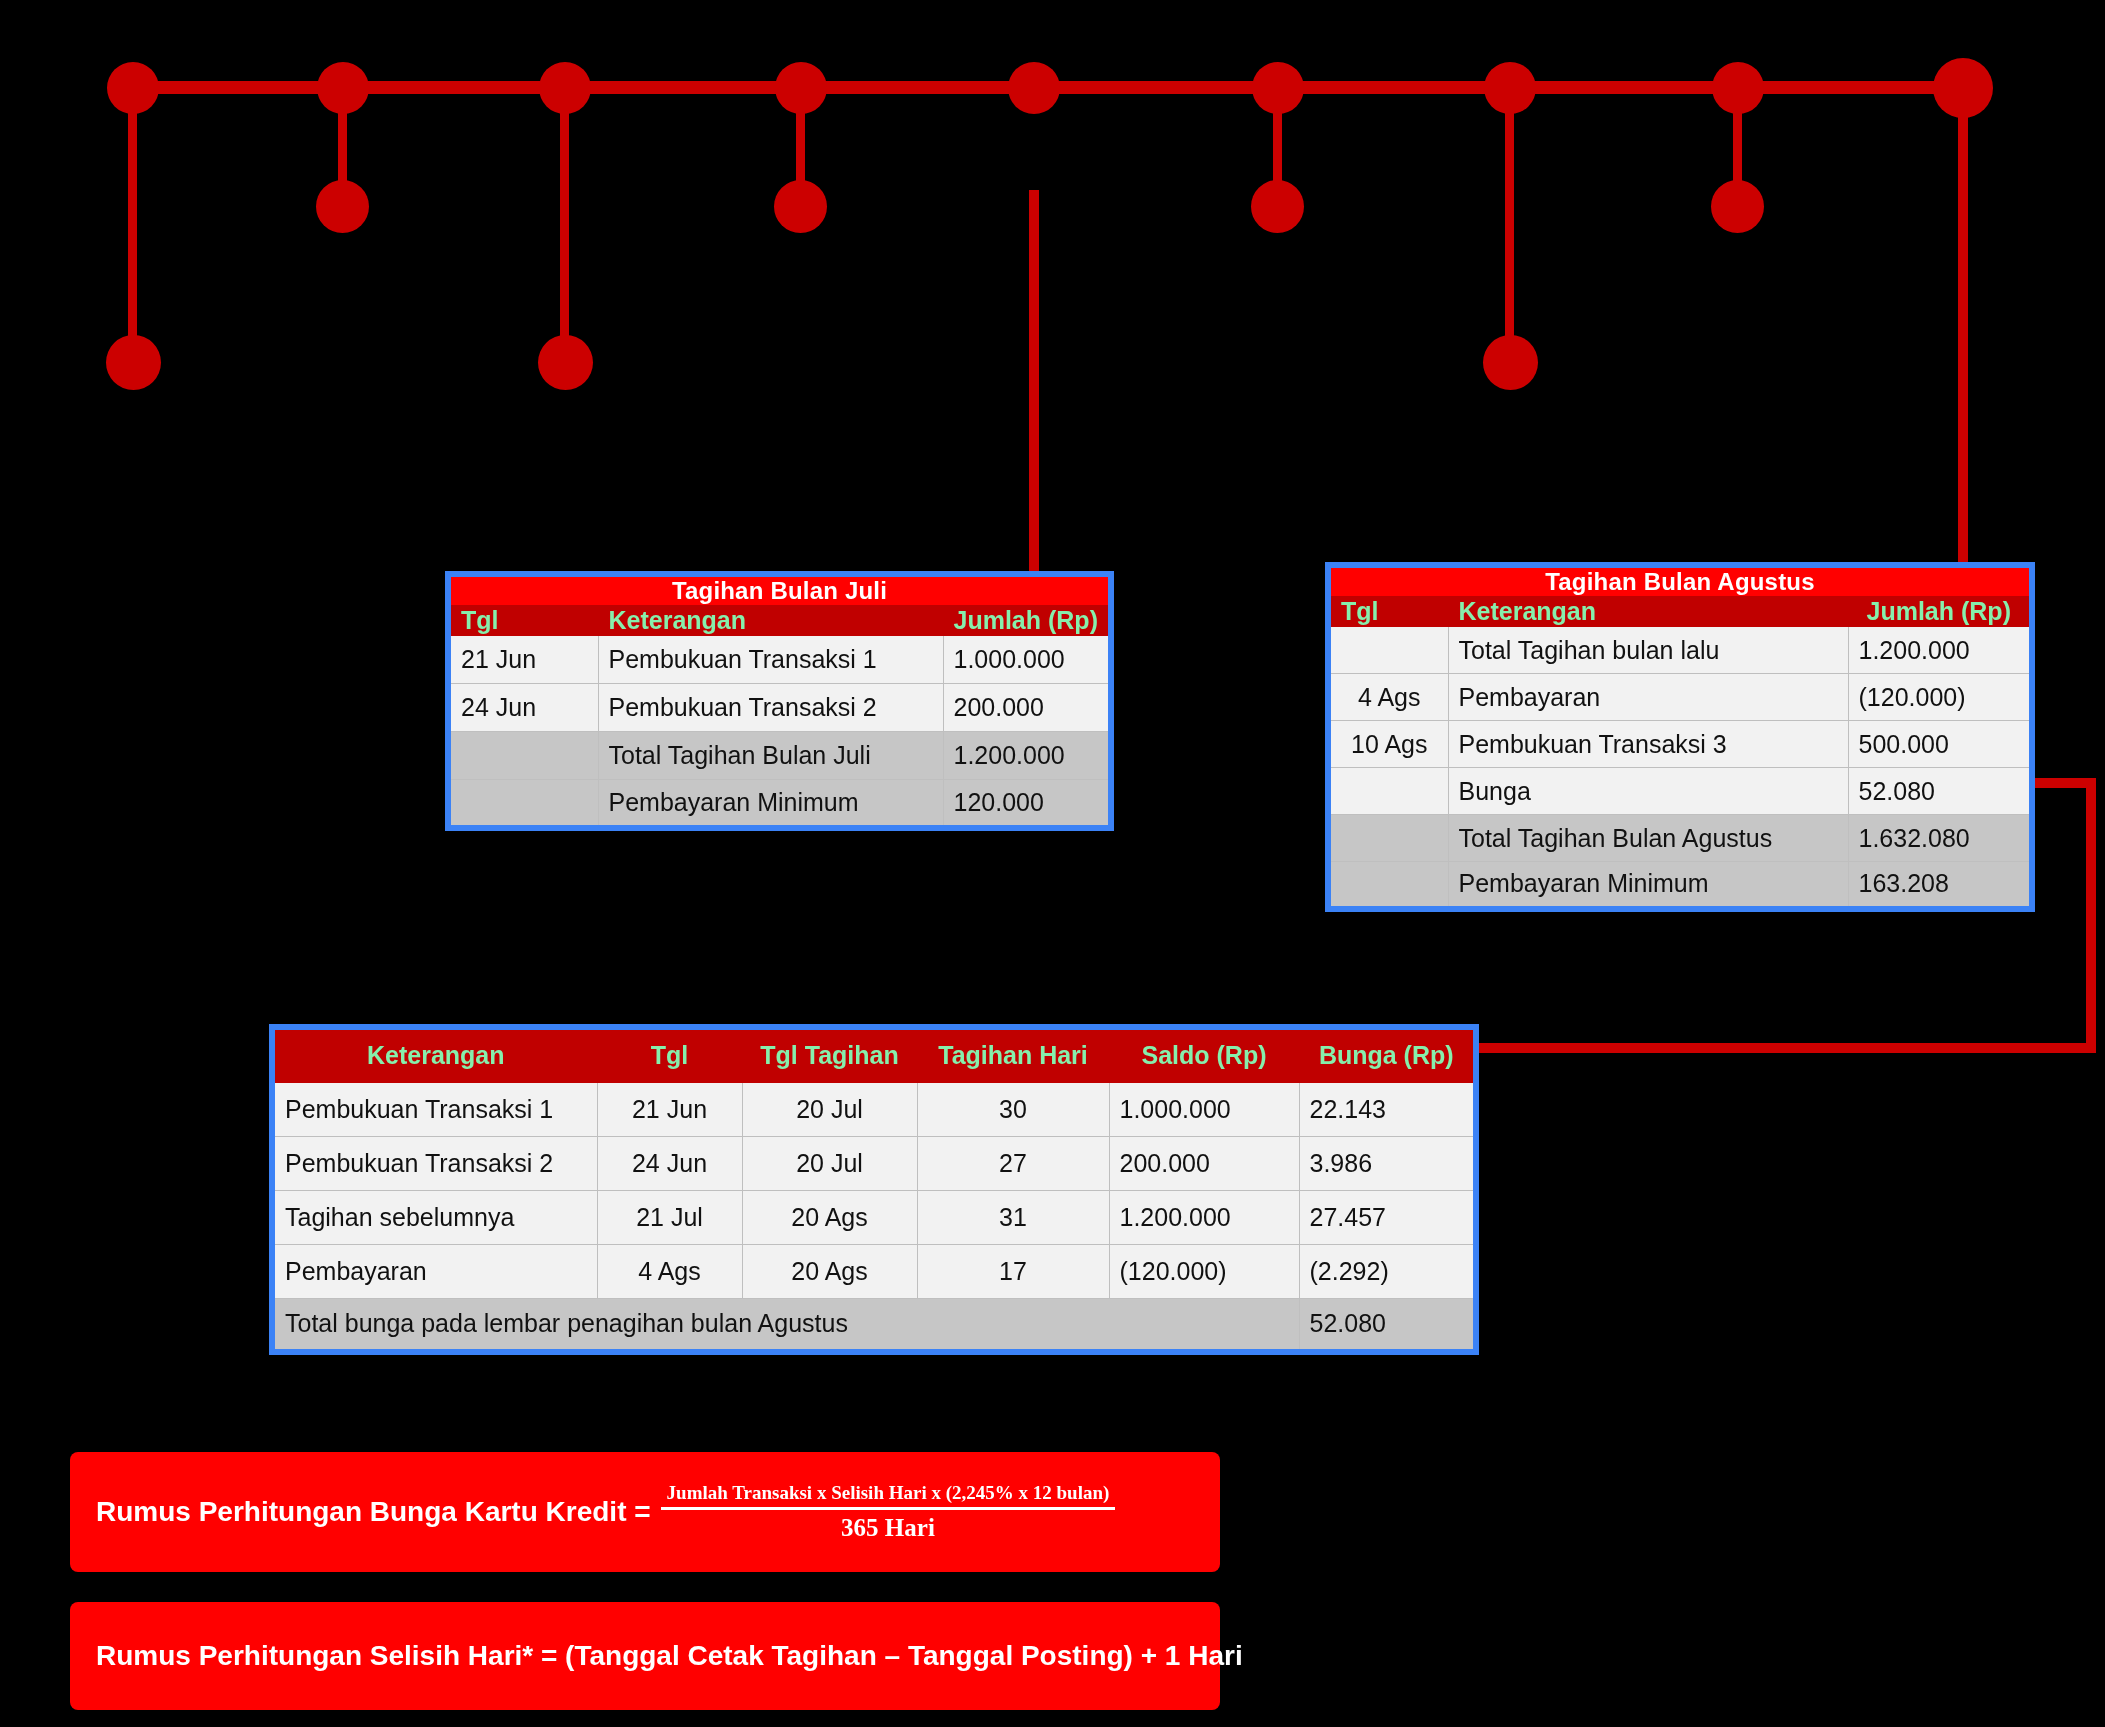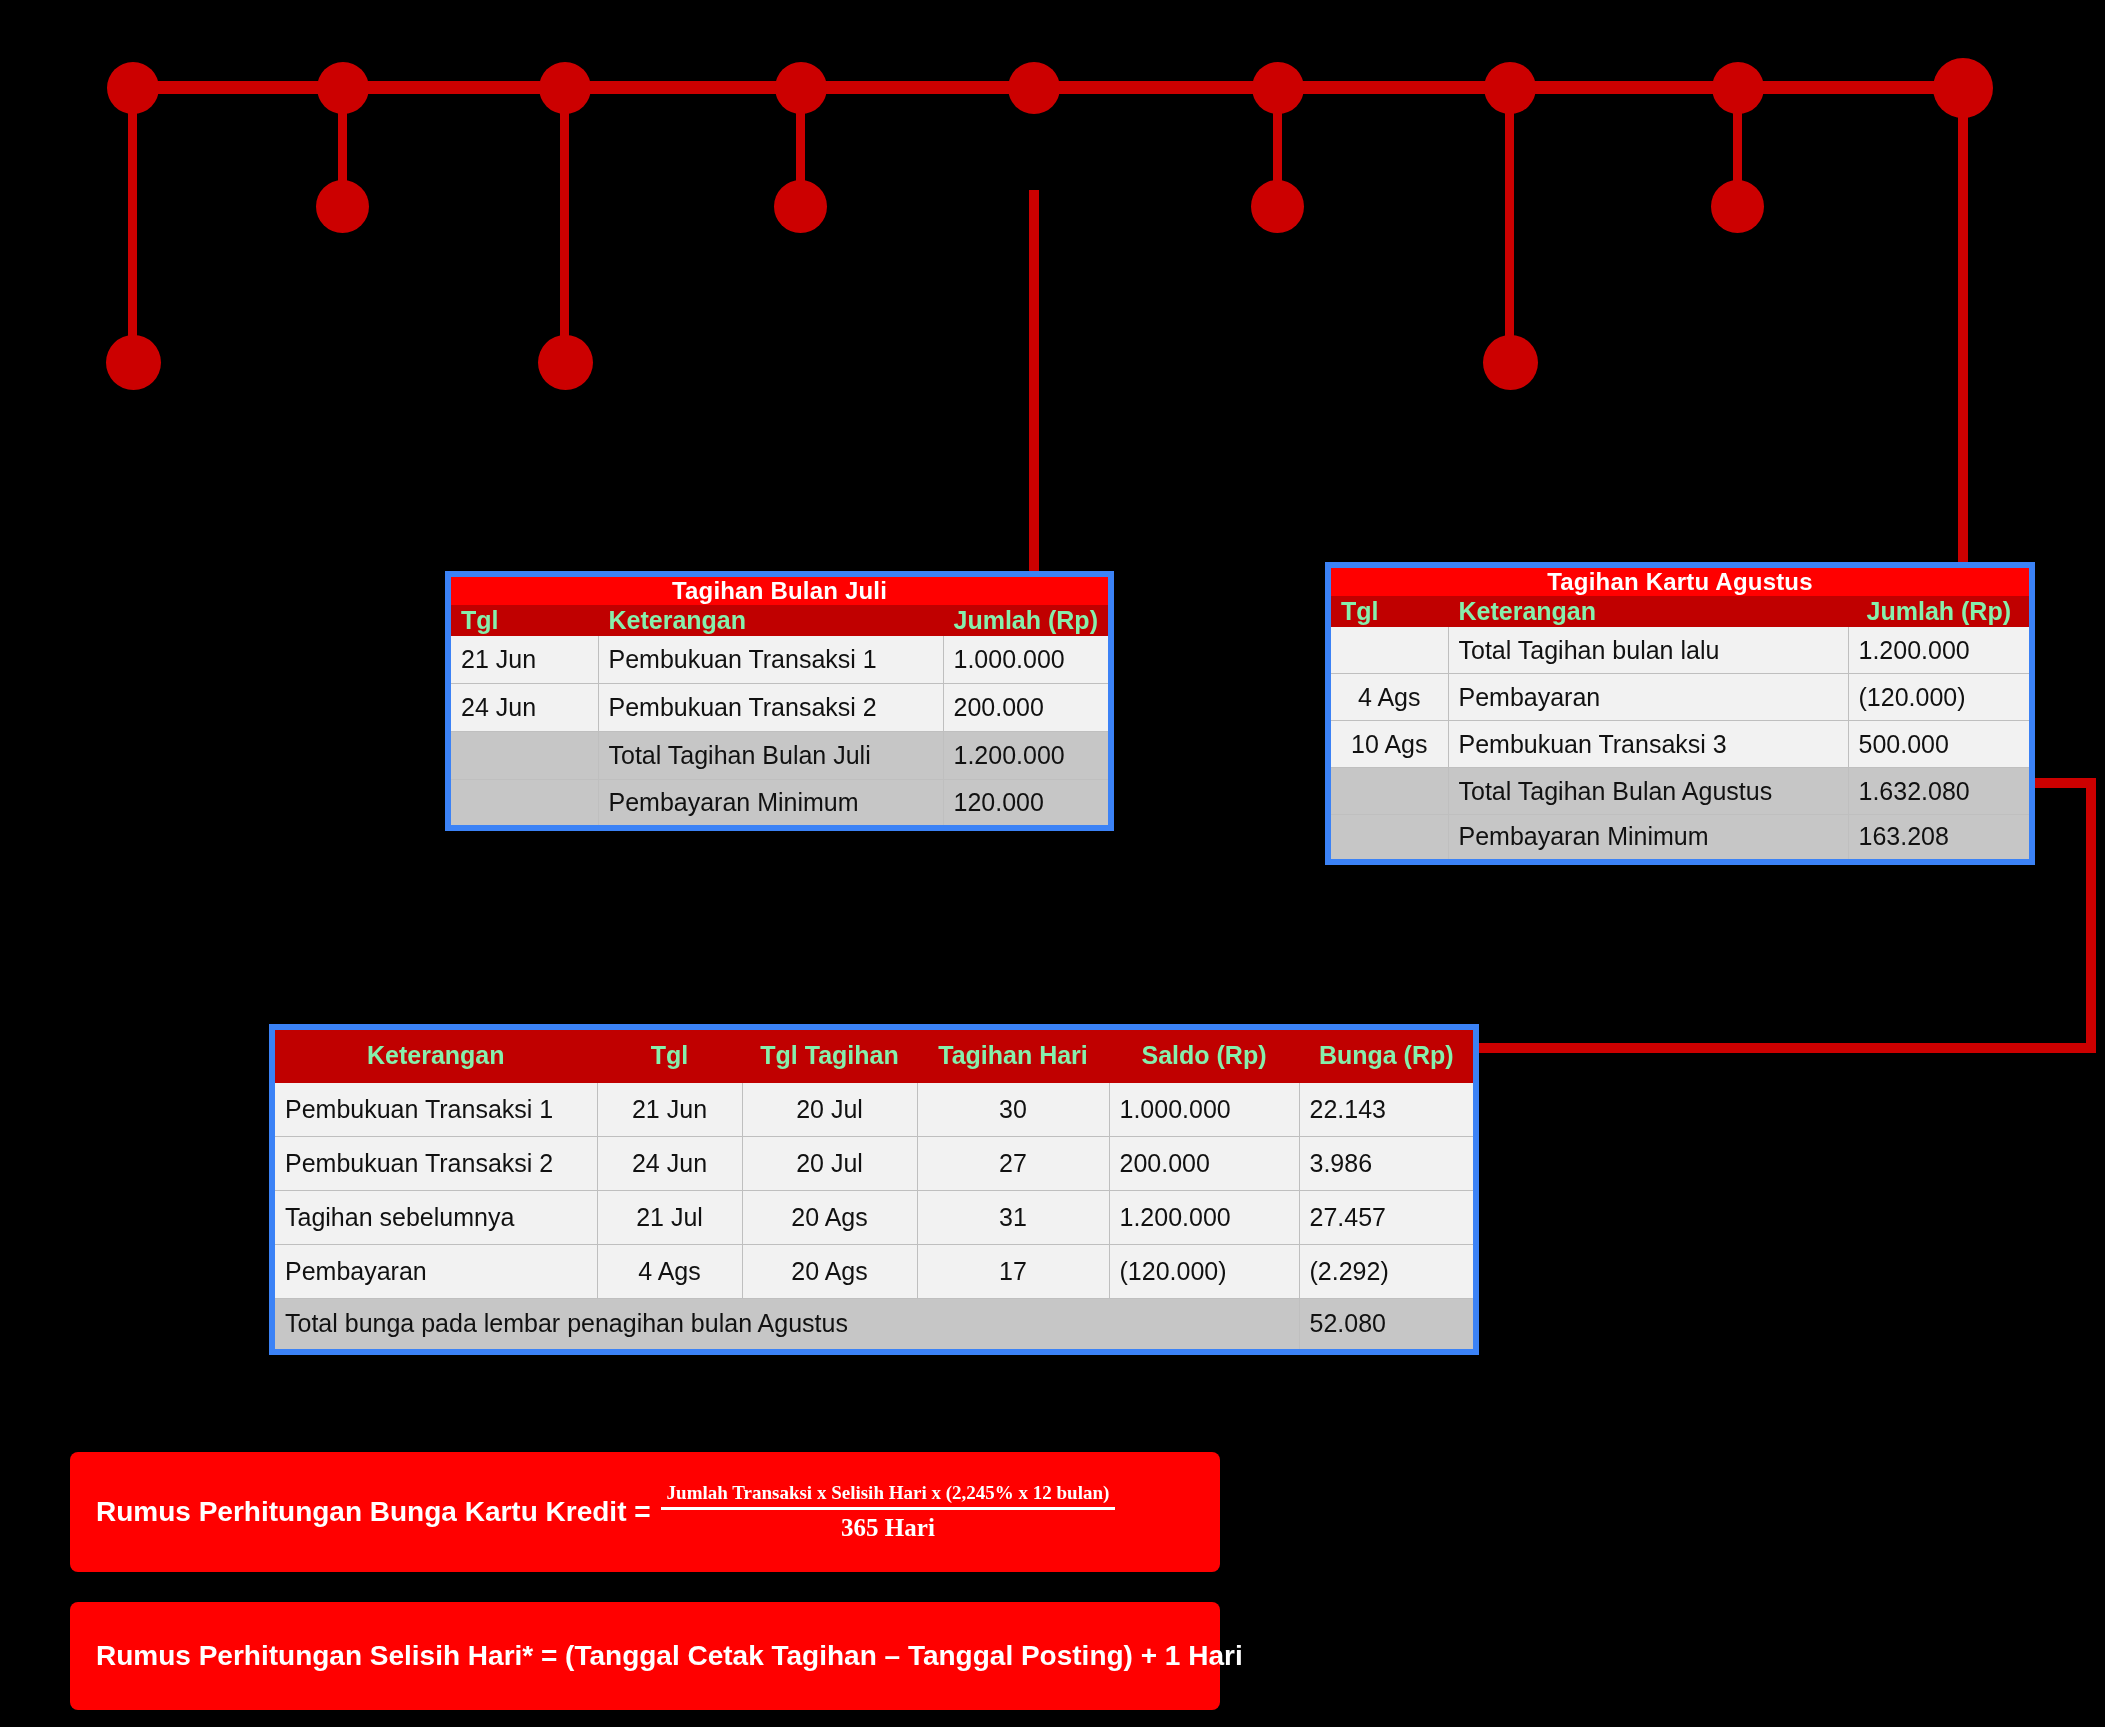--- a/index.html
+++ b/index.html
@@ -133,41 +133,46 @@
 </table>
 
 <table class="tbl" style="left:1325px;top:562px;width:704px;">
   <colgroup>
       <col style="width:120px">
       <col style="width:400px">
       <col style="width:184px">
     </colgroup>
   <tbody>
     <tr>
-      <td class="title-cell" colspan="3">Tagihan Kartu Agustus</td>
+      <td class="title-cell" colspan="3">Tagihan Bulan Agustus</td>
     </tr>
     <tr>
       <th class="hdr lft">Tgl</th>
       <th class="hdr lft">Keterangan</th>
       <th class="hdr num">Jumlah (Rp)</th>
     </tr>
     <tr class="light" style="height:47px">
       <td class="ctr"></td>
       <td class="lft">Total Tagihan bulan lalu</td>
       <td class="num">1.200.000</td>
     </tr>
     <tr class="light" style="height:47px">
       <td class="ctr">4 Ags</td>
       <td class="lft">Pembayaran</td>
       <td class="num">(120.000)</td>
     </tr>
     <tr class="light" style="height:47px">
       <td class="ctr">10 Ags</td>
       <td class="lft">Pembukuan Transaksi 3</td>
       <td class="num">500.000</td>
+    </tr>
+    <tr class="light" style="height:47px">
+      <td class="ctr"></td>
+      <td class="lft">Bunga</td>
+      <td class="num">52.080</td>
     </tr>
     <tr class="shade" style="height:47px">
       <td class="ctr"></td>
       <td class="lft">Total Tagihan Bulan Agustus</td>
       <td class="num">1.632.080</td>
     </tr>
     <tr class="shade" style="height:47px">
       <td class="ctr"></td>
       <td class="lft">Pembayaran Minimum</td>
       <td class="num">163.208</td>

